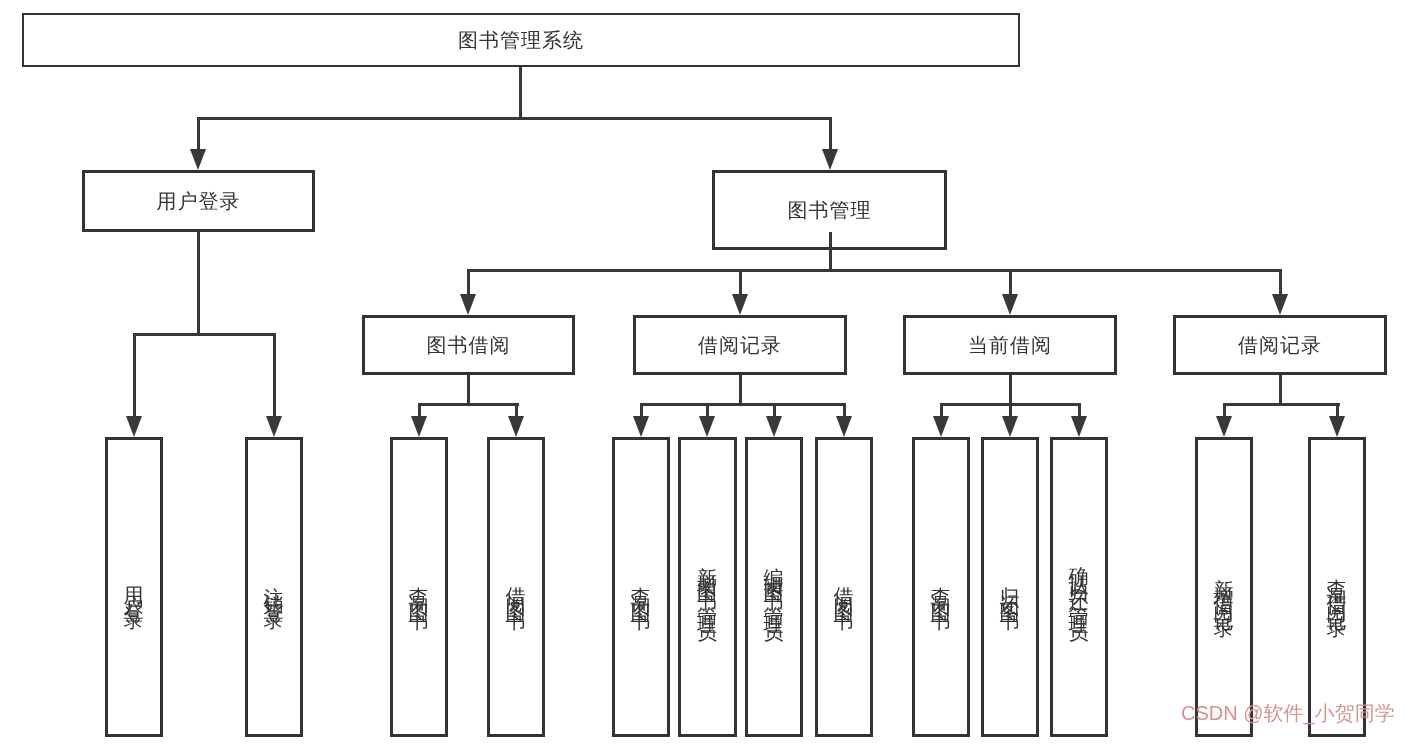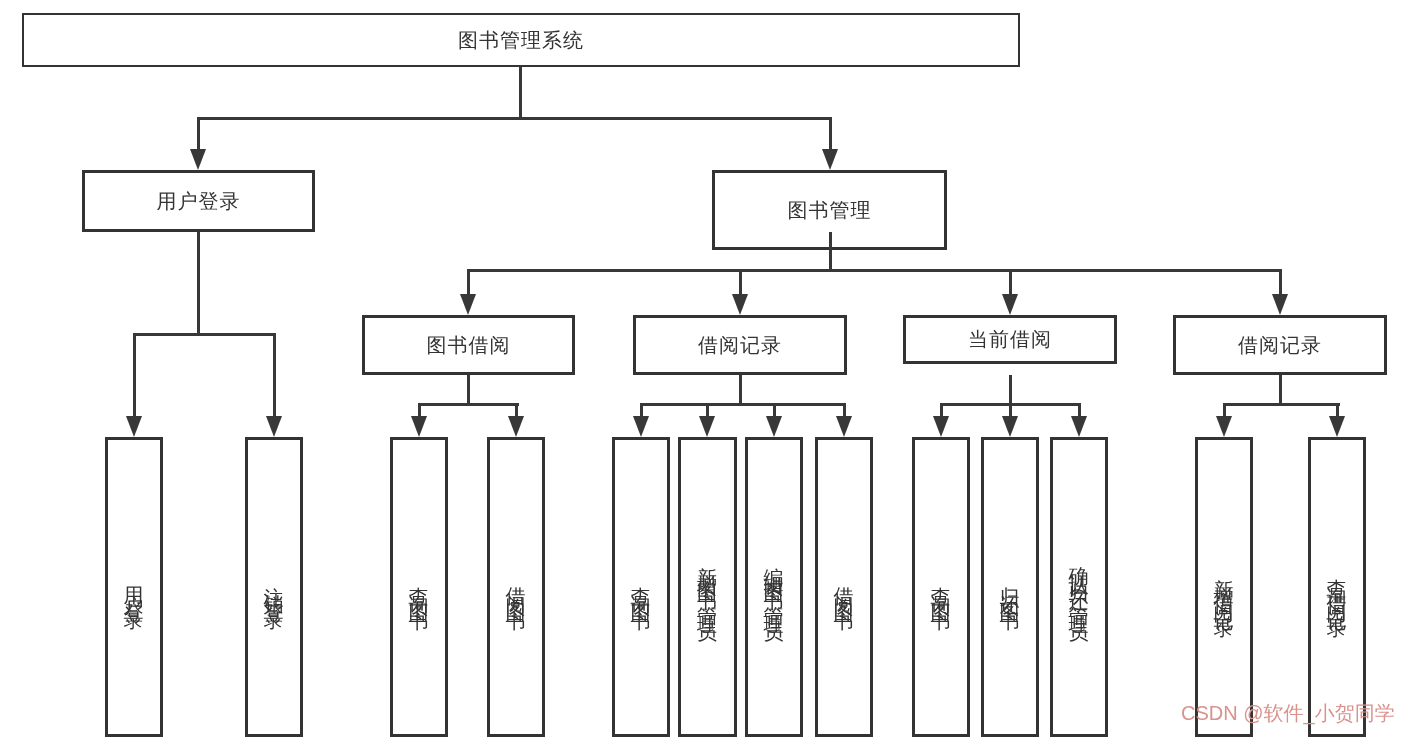--- a/index.html
+++ b/index.html
@@ -56,21 +56,21 @@
   <div class="ad" style="left:732px;top:294px;"></div>
   <div class="ad" style="left:1002px;top:294px;"></div>
   <div class="ad" style="left:1272px;top:294px;"></div>
 
   <div class="box" style="left:362px;top:315px;width:213px;height:60px;">
     <span>图书借阅</span>
   </div>
   <div class="box" style="left:633px;top:315px;width:214px;height:60px;">
     <span>借阅记录</span>
   </div>
-  <div class="box" style="left:903px;top:315px;width:214px;height:49px;">
+  <div class="box" style="left:903px;top:315px;width:214px;height:60px;">
     <span>当前借阅</span>
   </div>
   <div class="box" style="left:1173px;top:315px;width:214px;height:60px;">
     <span>借阅记录</span>
   </div>
 
   <div class="lv" style="left:467px;top:375px;height:31px;"></div>
   <div class="lh" style="left:418px;top:403px;width:101px;"></div>
   <div class="lv" style="left:418px;top:403px;height:15px;"></div>
   <div class="lv" style="left:515px;top:403px;height:15px;"></div>

